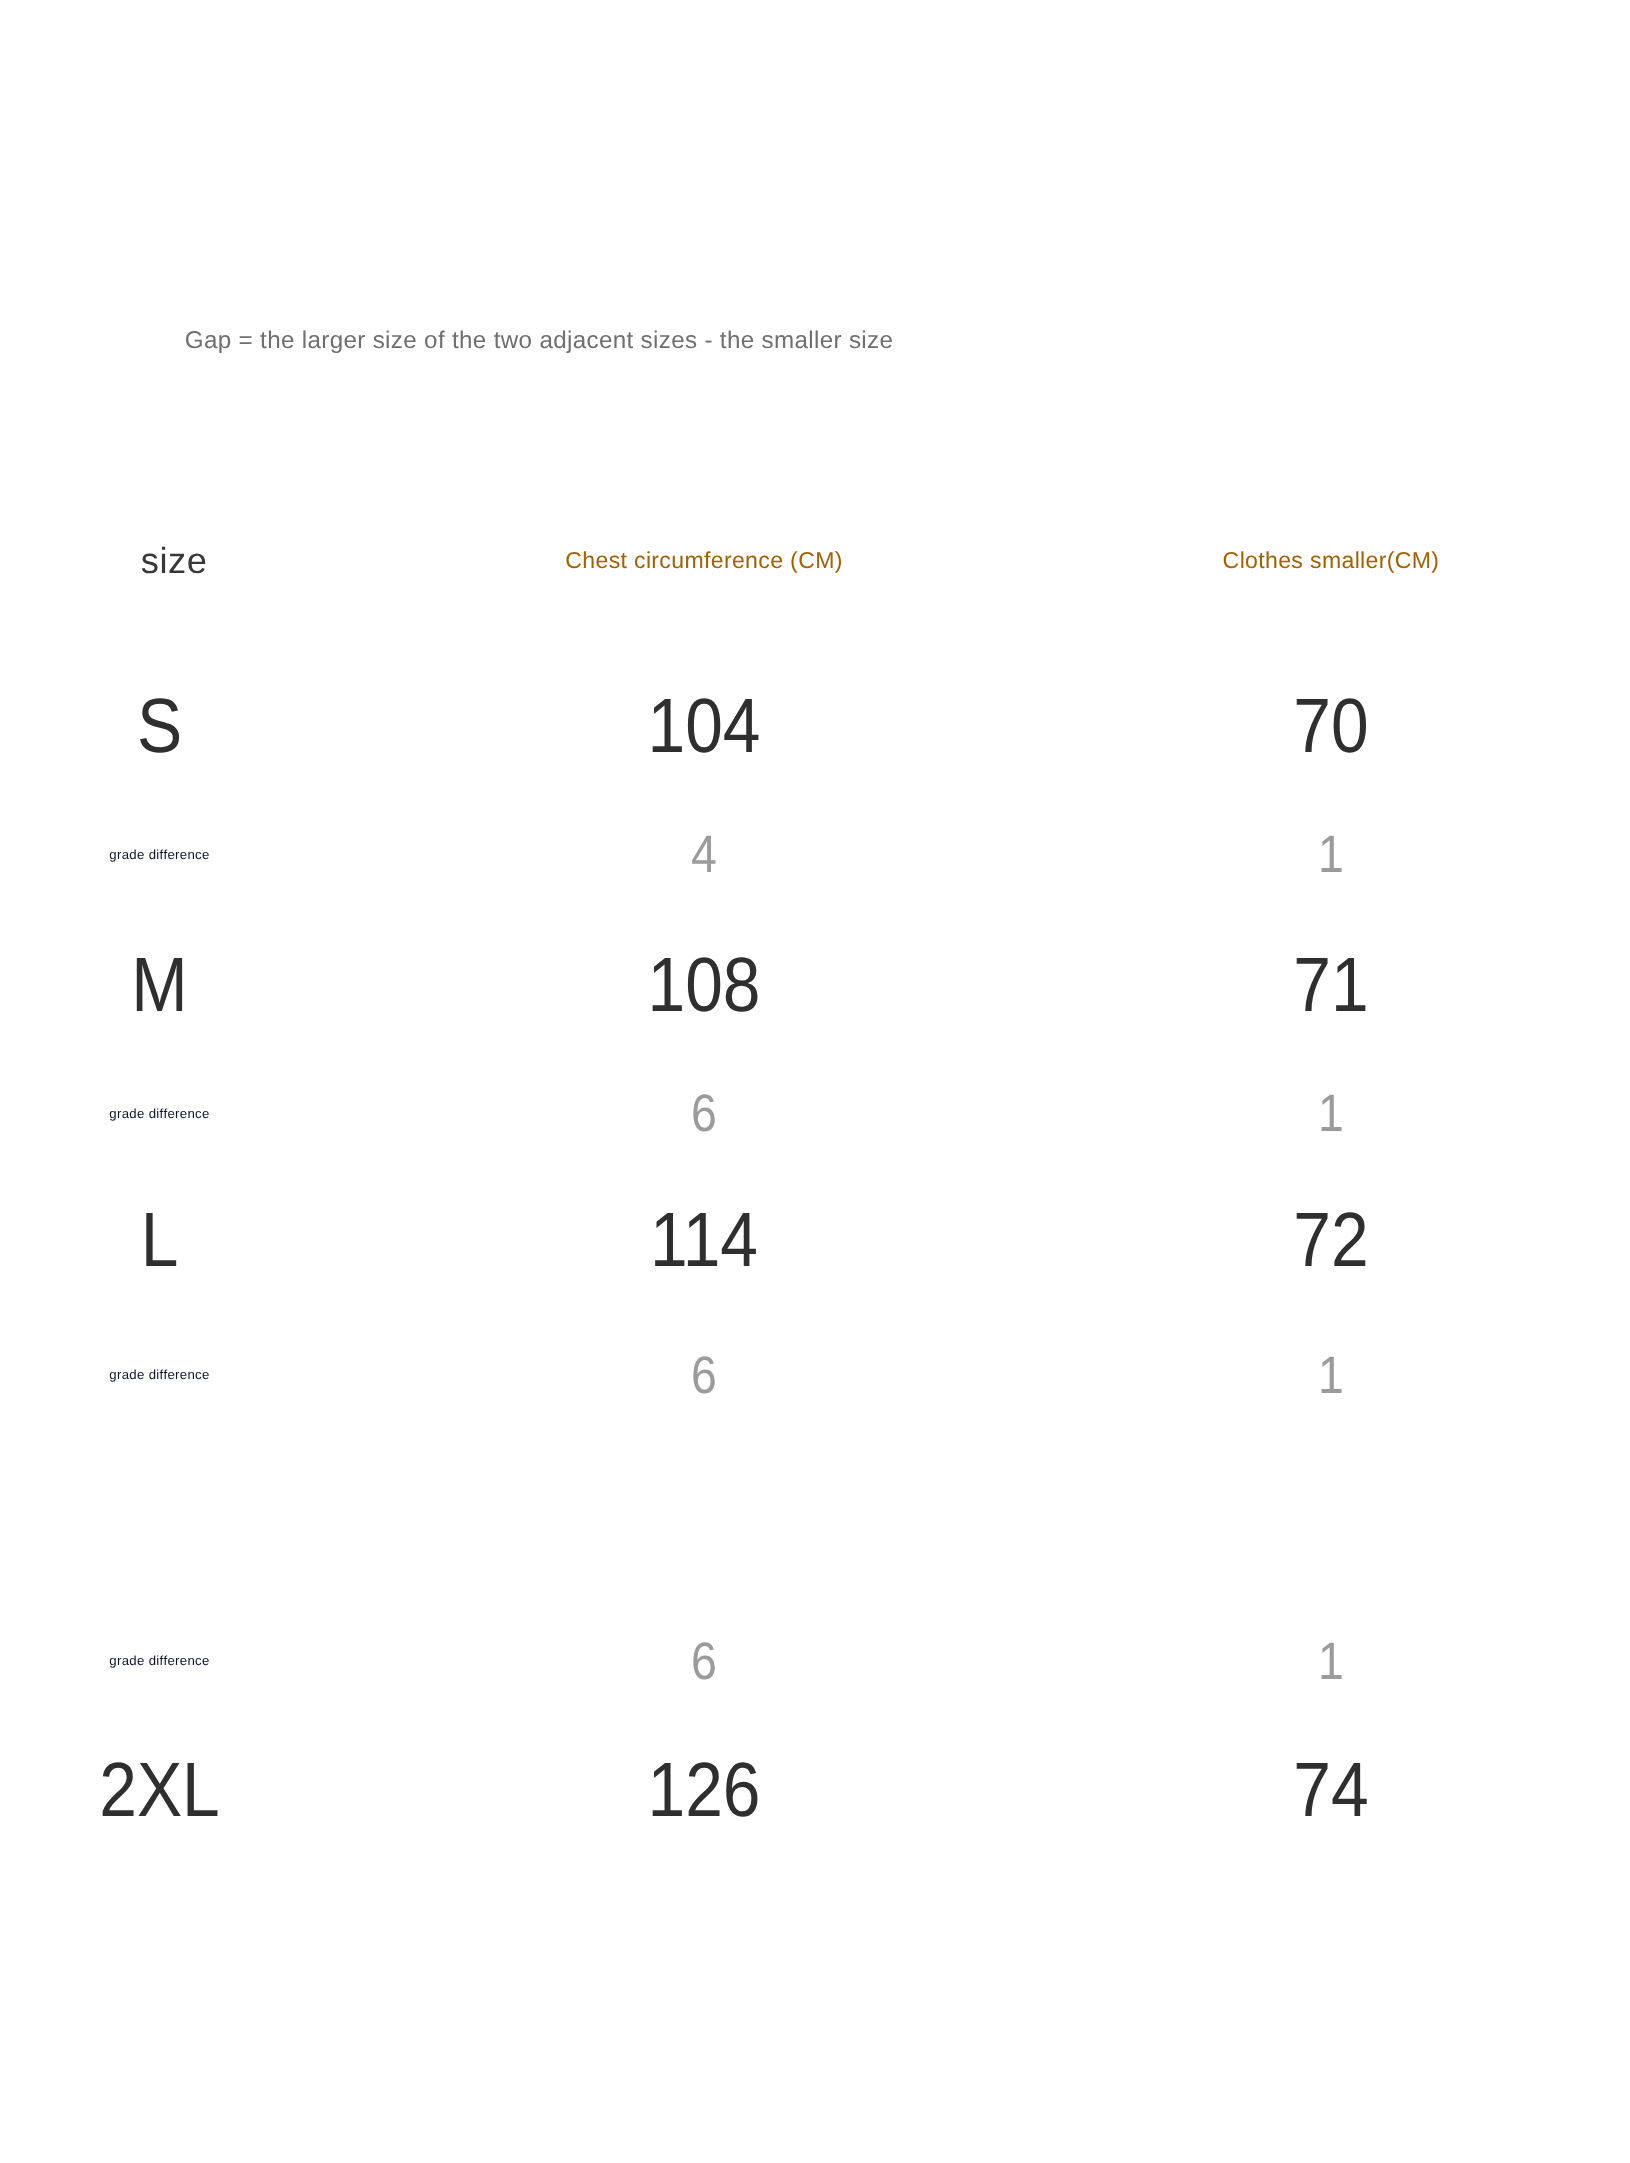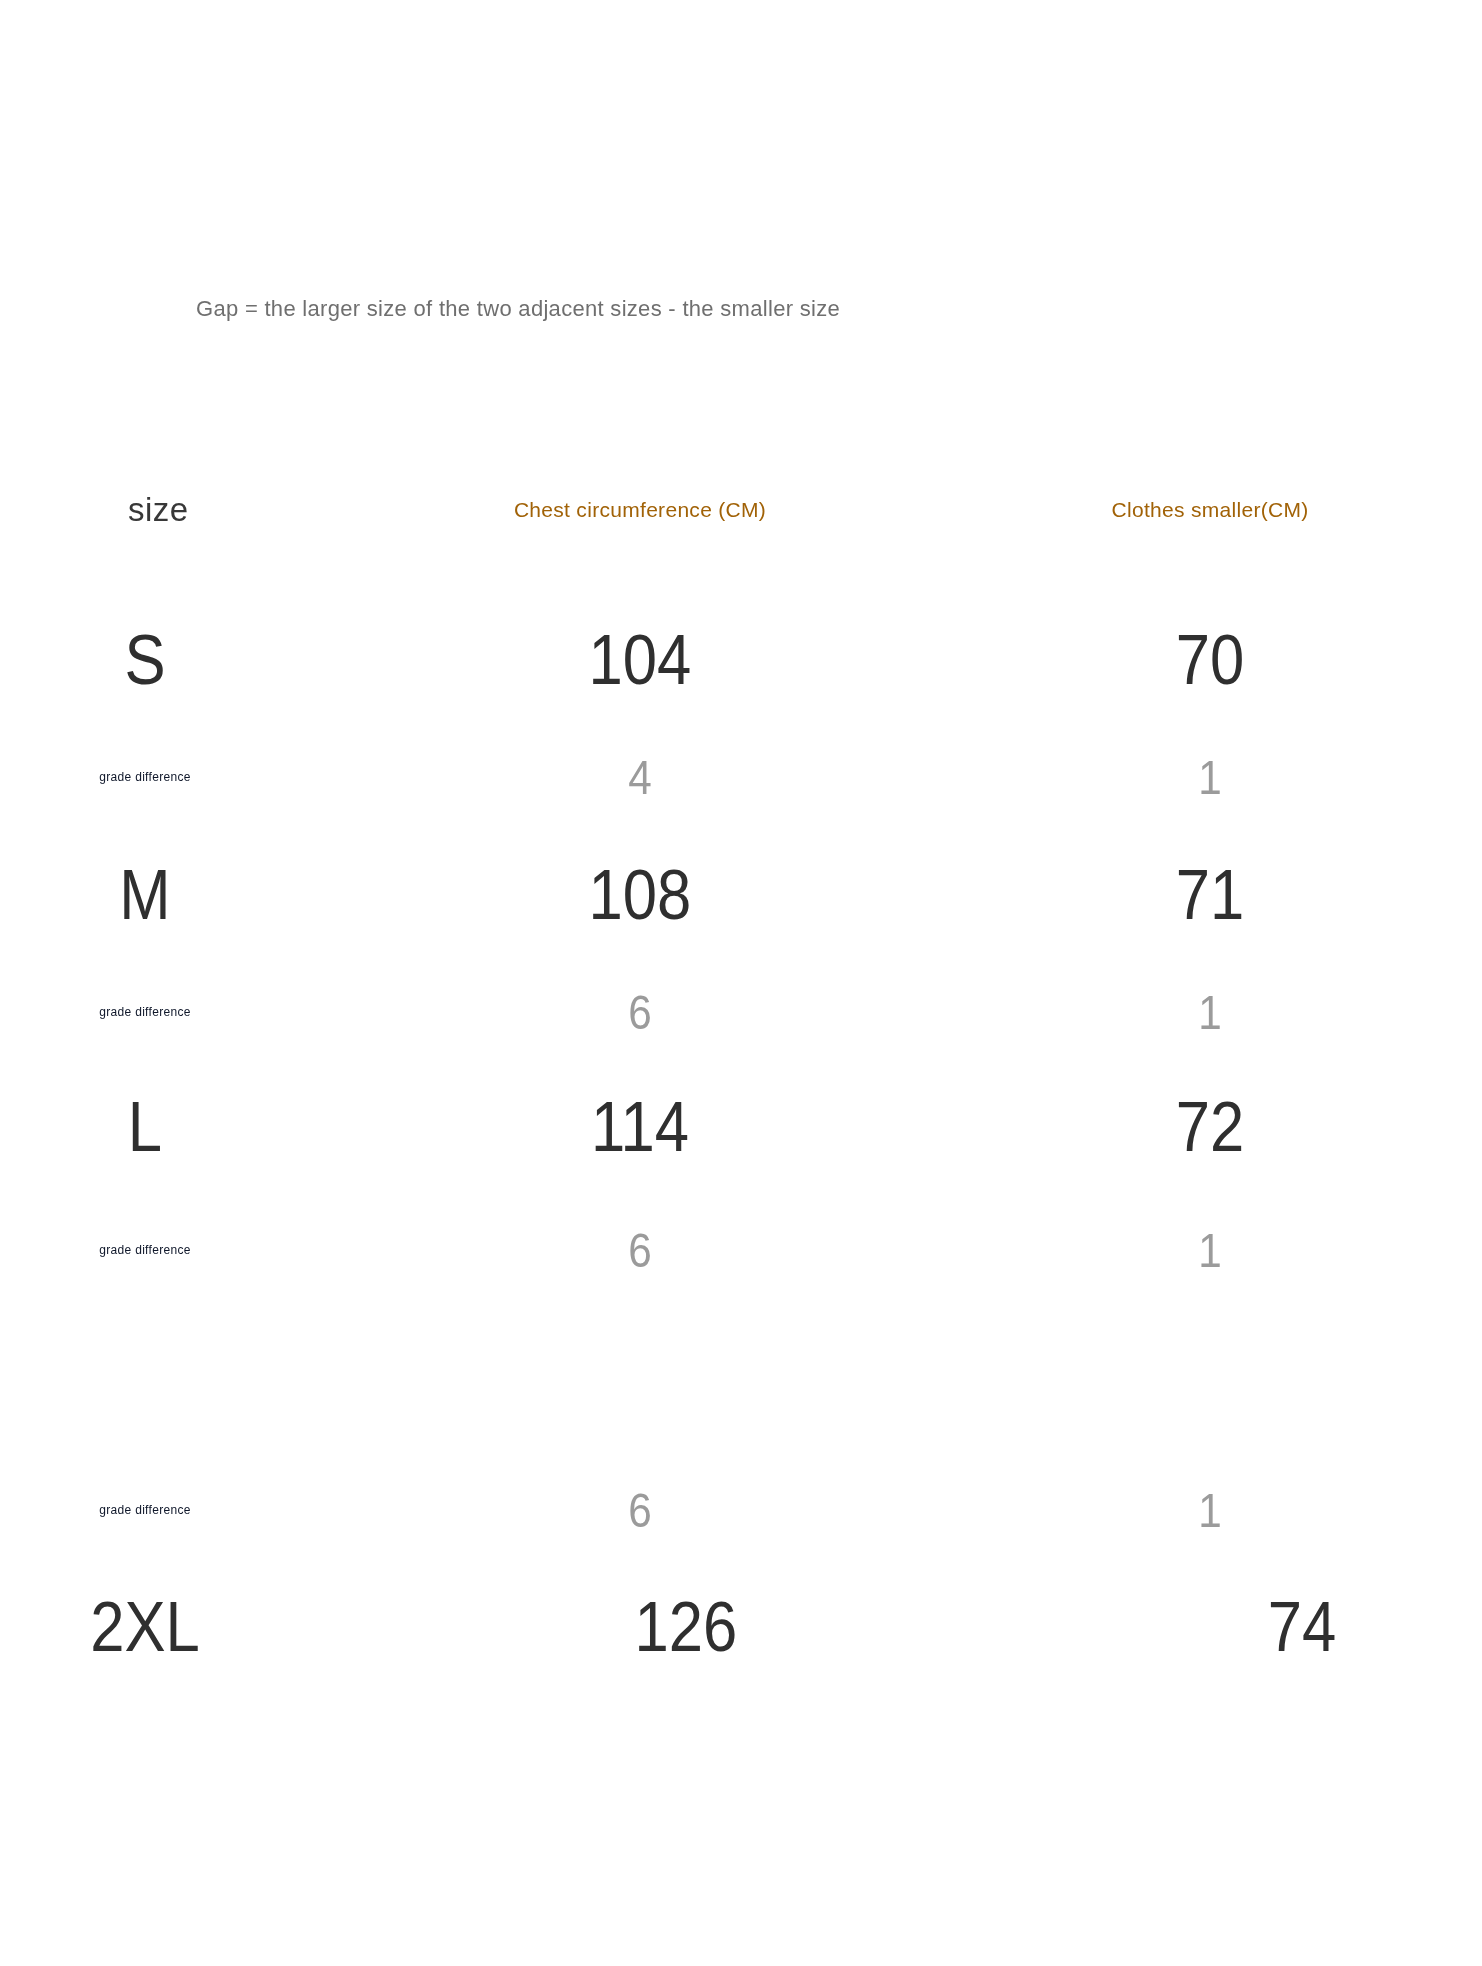--- a/index.html
+++ b/index.html
@@ -13,21 +13,20 @@
   }
   .page { position: absolute; inset: 0; background: #ffffff; }
 
   .title {
     position: absolute;
     left: 168px;
     top: 296px;
     font-size: 22px;
     letter-spacing: 0.3px;
     color: #6f6f6f;
-    margin-left: 28px;
   }
 
   .row {
     position: absolute;
     left: 0;
     width: 1354px;
     display: grid;
     grid-template-columns: 290px 700px 440px;
     align-items: center;
   }
@@ -54,21 +53,21 @@
     font-size: 70px;
     font-weight: 400;
     color: #2f2f2f;
     transform: scaleX(0.88);
     white-space: nowrap;
   }
   .top-s   { top: 610px; }
   .top-m   { top: 845px; }
   .top-l   { top: 1077px; }
   .top-xl  { top: 1345px; }
-  .top-2xl { top: 1577px; gap: 46px; }
+  .top-2xl { top: 1577px; }
 
   
   .row.gap-row { height: 70px; }
   .row.gap-row > .gap-num {
     font-size: 48px;
     color: #9b9b9b;
     transform: scaleX(0.88);
   }
   .row.gap-row > .gap-label {
     font-size: 12px;

